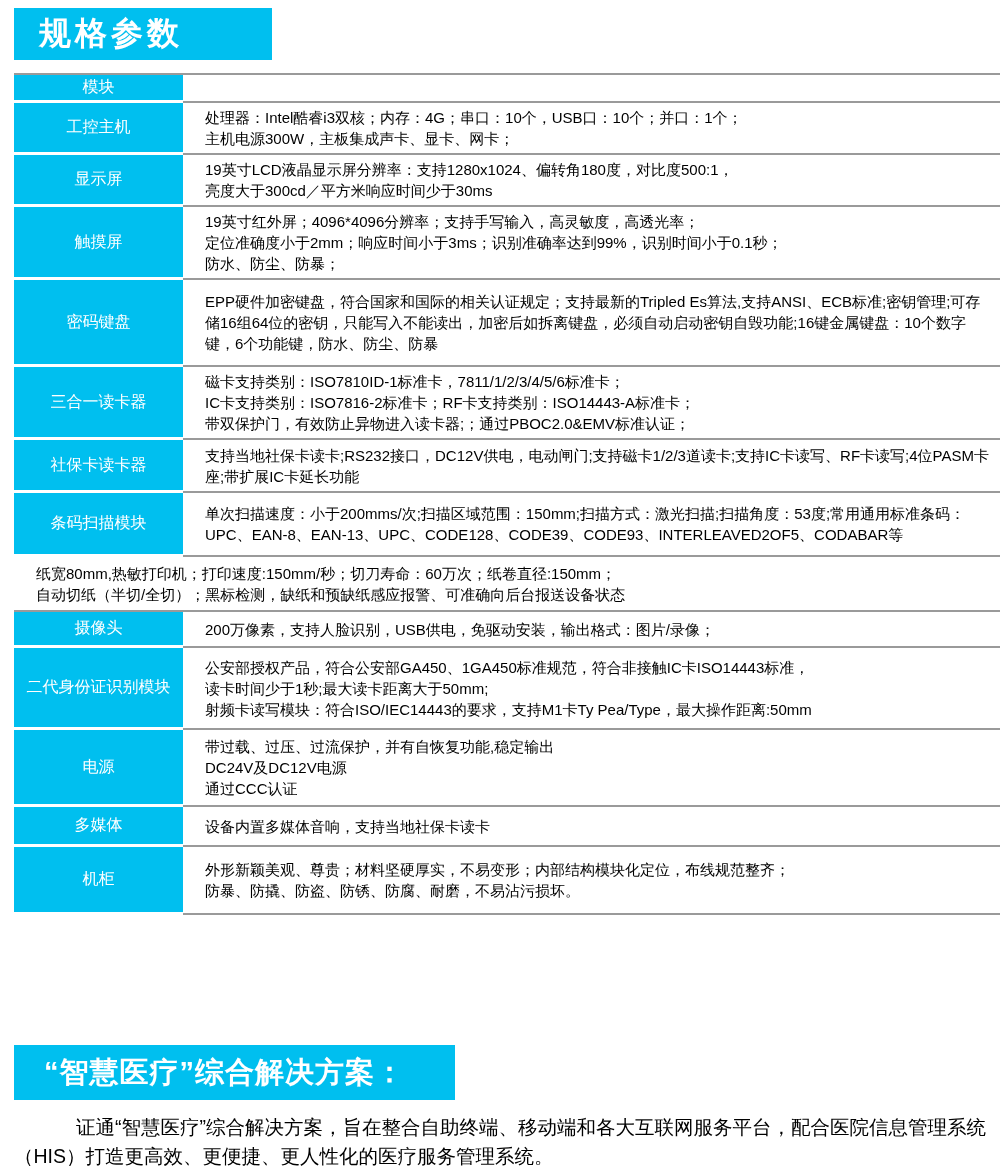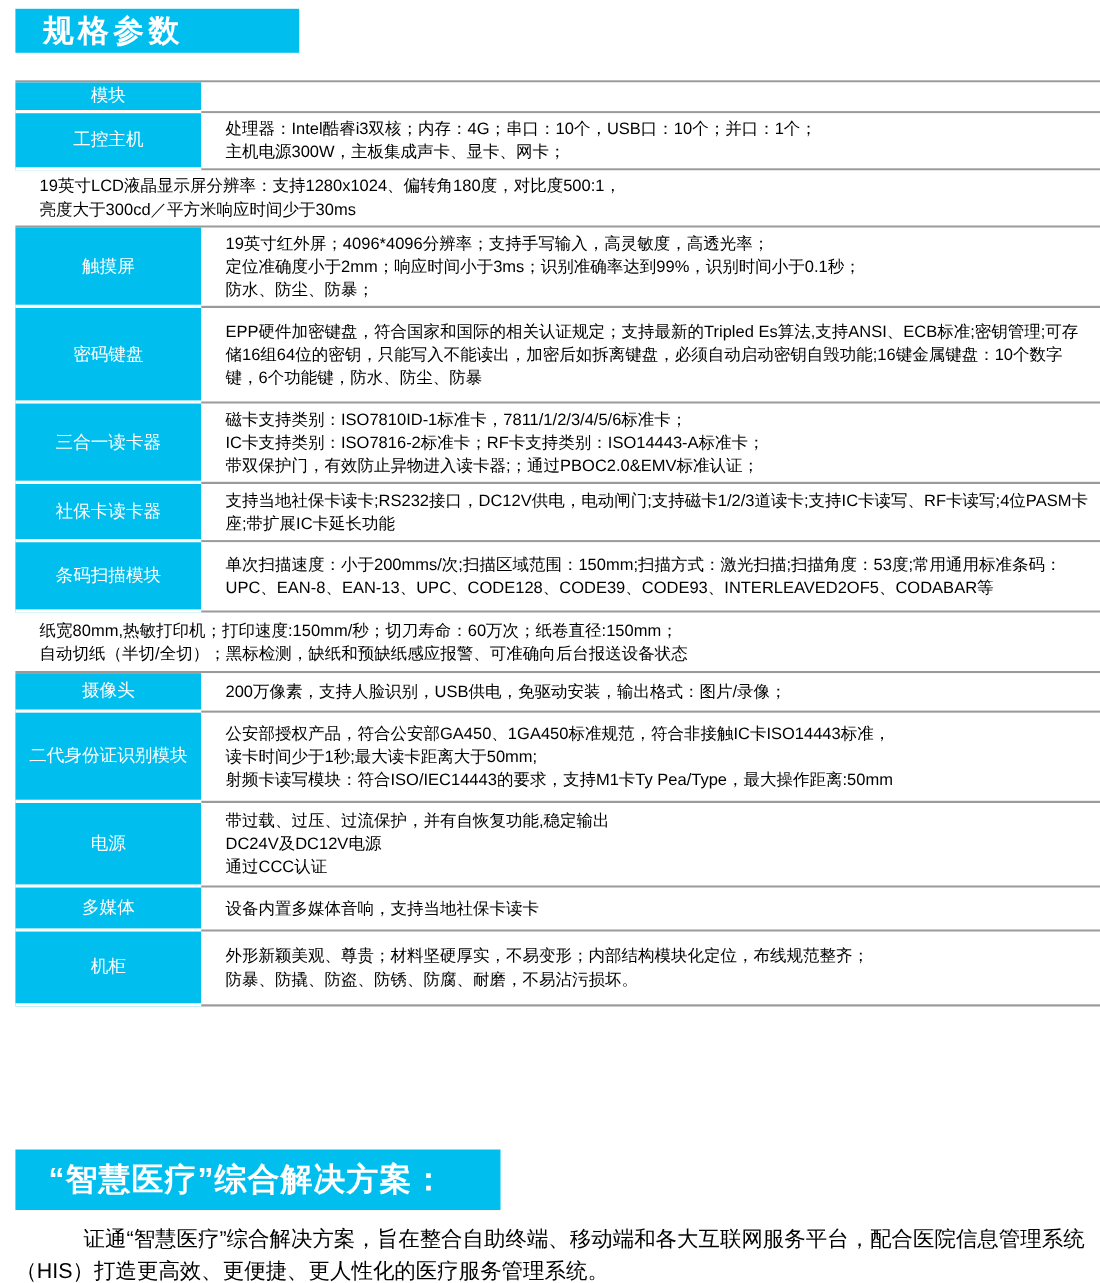--- a/index.html
+++ b/index.html
@@ -17,22 +17,22 @@
   .section-banner {
     background: #00bfef;
     color: #ffffff;
     font-weight: bold;
     display: flex;
     align-items: center;
   }
   .banner-top {
     position: absolute;
     left: 14px; top: 8px;
-    width: 258px; height: 40px;
-    font-size: 28px;
+    width: 258px; height: 52px;
+    font-size: 32px;
     padding-left: 25px;
     letter-spacing: 4px;
   }
   .banner-bottom {
     position: absolute;
     left: 14px; top: 1045px;
     width: 441px; height: 55px;
     font-size: 29px;
     padding-left: 30px;
     letter-spacing: 1px;
@@ -99,20 +99,21 @@
       <div class="spec-content"></div>
     </div>
 
     <div class="spec-row" style="min-height:52px;">
       <div class="spec-label">工控主机</div>
       <div class="spec-content">处理器：Intel酷睿i3双核；内存：4G；串口：10个，USB口：10个；并口：1个；
 主机电源300W，主板集成声卡、显卡、网卡；</div>
     </div>
 
     <div class="spec-row" style="min-height:51px;">
+      <div class="spec-label">显示屏</div>
       <div class="spec-content">19英寸LCD液晶显示屏分辨率：支持1280x1024、偏转角180度，对比度500:1，
 亮度大于300cd／平方米响应时间少于30ms</div>
     </div>
 
     <div class="spec-row" style="min-height:65px;">
       <div class="spec-label">触摸屏</div>
       <div class="spec-content">19英寸红外屏；4096*4096分辨率；支持手写输入，高灵敏度，高透光率；
 定位准确度小于2mm；响应时间小于3ms；识别准确率达到99%，识别时间小于0.1秒；
 防水、防尘、防暴；</div>
     </div>

